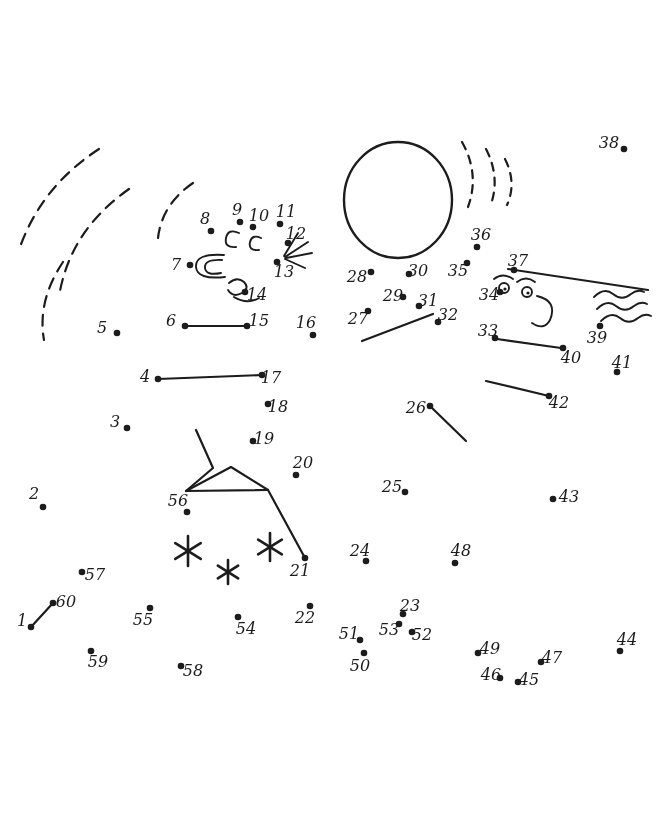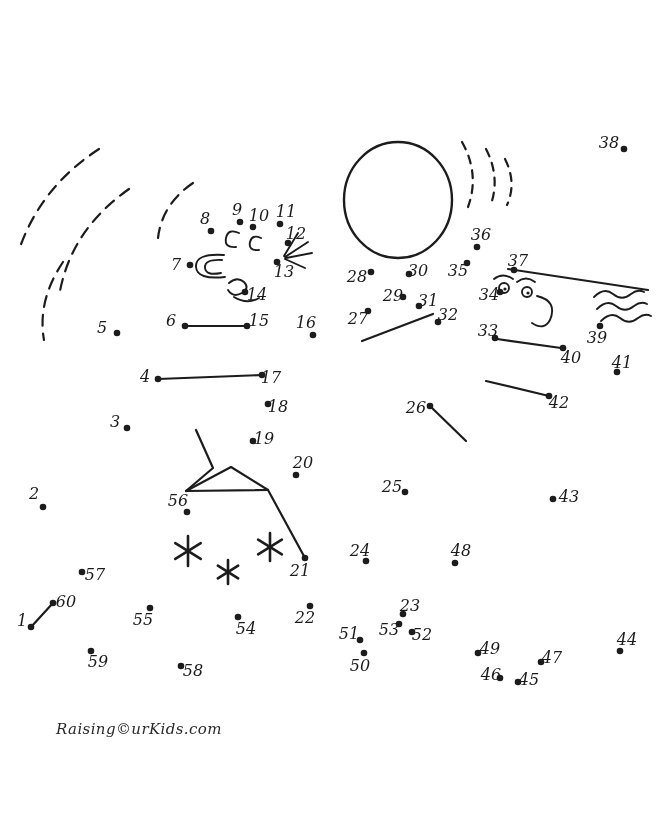--- a/index.html
+++ b/index.html
@@ -202,14 +202,13 @@
         <text x="95" y="574" text-anchor="middle" dominant-baseline="central" class="dot-label">57</text>
         <circle cx="181" cy="666" r="3.3" fill="#1c1c1c"></circle>
         <text x="193" y="670" text-anchor="middle" dominant-baseline="central" class="dot-label">58</text>
         <circle cx="91" cy="651" r="3.3" fill="#1c1c1c"></circle>
         <text x="98" y="661" text-anchor="middle" dominant-baseline="central" class="dot-label">59</text>
         <circle cx="53" cy="603" r="3.3" fill="#1c1c1c"></circle>
         <text x="66" y="601" text-anchor="middle" dominant-baseline="central" class="dot-label">60</text>
       </g>
   </svg>
 
-  <div id="footer">Raising©urKids.com</div>
 </div>
 
 </body></html>

